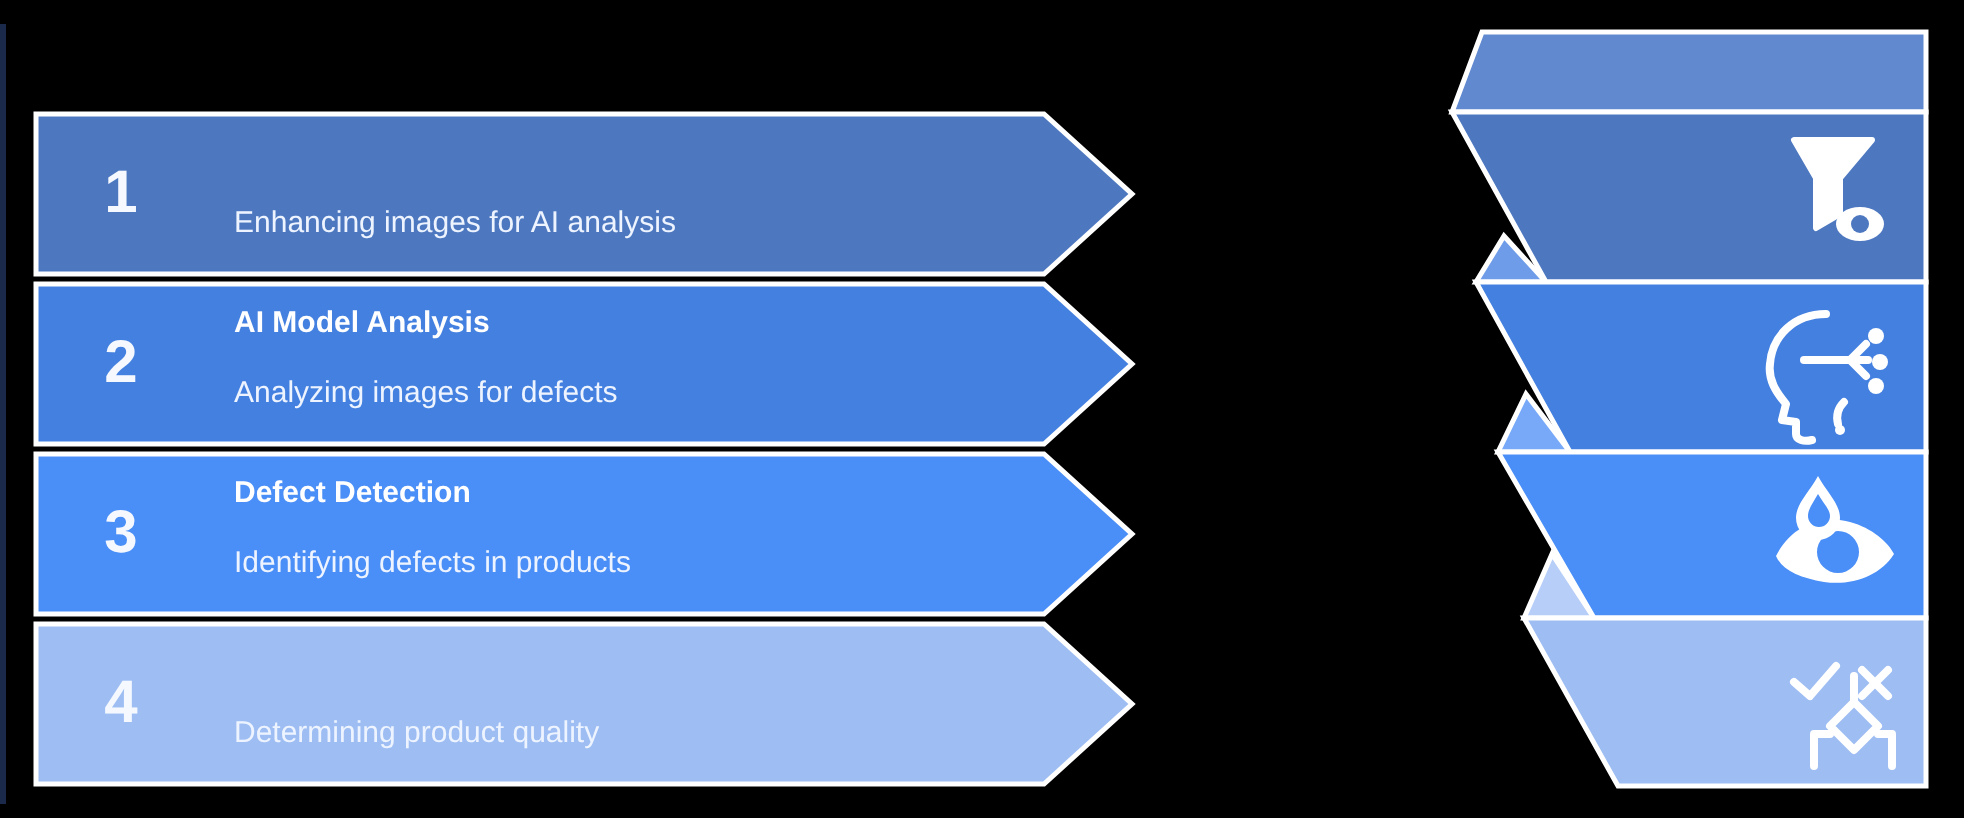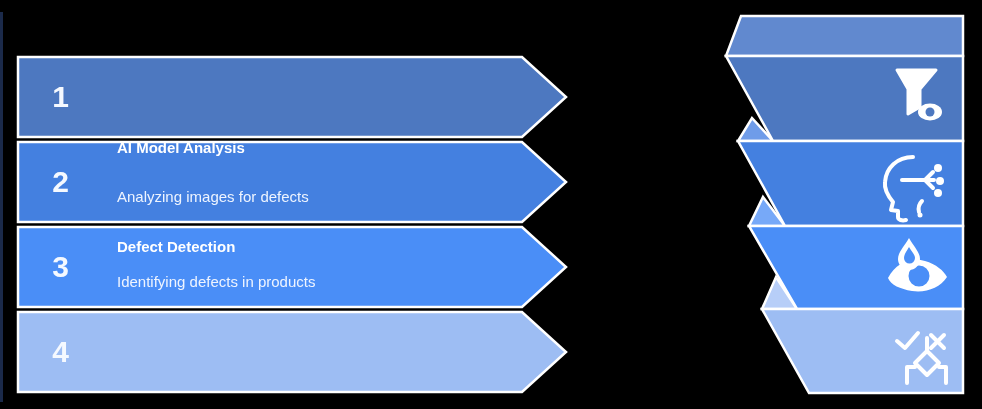--- a/index.html
+++ b/index.html
@@ -85,24 +85,26 @@
       <path class="icon-stroke" d="M931 335 L944 348"></path>
       <path class="icon-stroke" d="M944 335 L931 348"></path>
       <path class="icon-stroke" d="M927 351 V338"></path>
       <path class="icon-stroke" d="M927 351 L939 363 L927 375 L915 363 Z"></path>
       <path class="icon-stroke" d="M907 383 V367 H915"></path>
       <path class="icon-stroke" d="M946 383 V367 H939"></path>
     </g>
   </svg>
 
   <div class="txt step-number" style="top:57px;">1</div>
+  <div class="txt step-subtitle" style="top:103px;">Enhancing images for AI analysis</div>
 
   <div class="txt step-number" style="top:142px;">2</div>
-  <div class="txt step-title" style="top:139px;">AI Model Analysis</div>
+  <div class="txt step-title" style="top:153px;">AI Model Analysis</div>
   <div class="txt step-subtitle" style="top:188px;">Analyzing images for defects</div>
 
   <div class="txt step-number" style="top:227px;">3</div>
   <div class="txt step-subtitle" style="top:273px;">Identifying defects in products</div>
   <div class="txt step-title" style="top:238px;">Defect Detection</div>
 
   <div class="txt step-number" style="top:312px;">4</div>
+  <div class="txt step-subtitle" style="top:358px;">Determining product quality</div>
 
 </div>
 
 </body></html>

